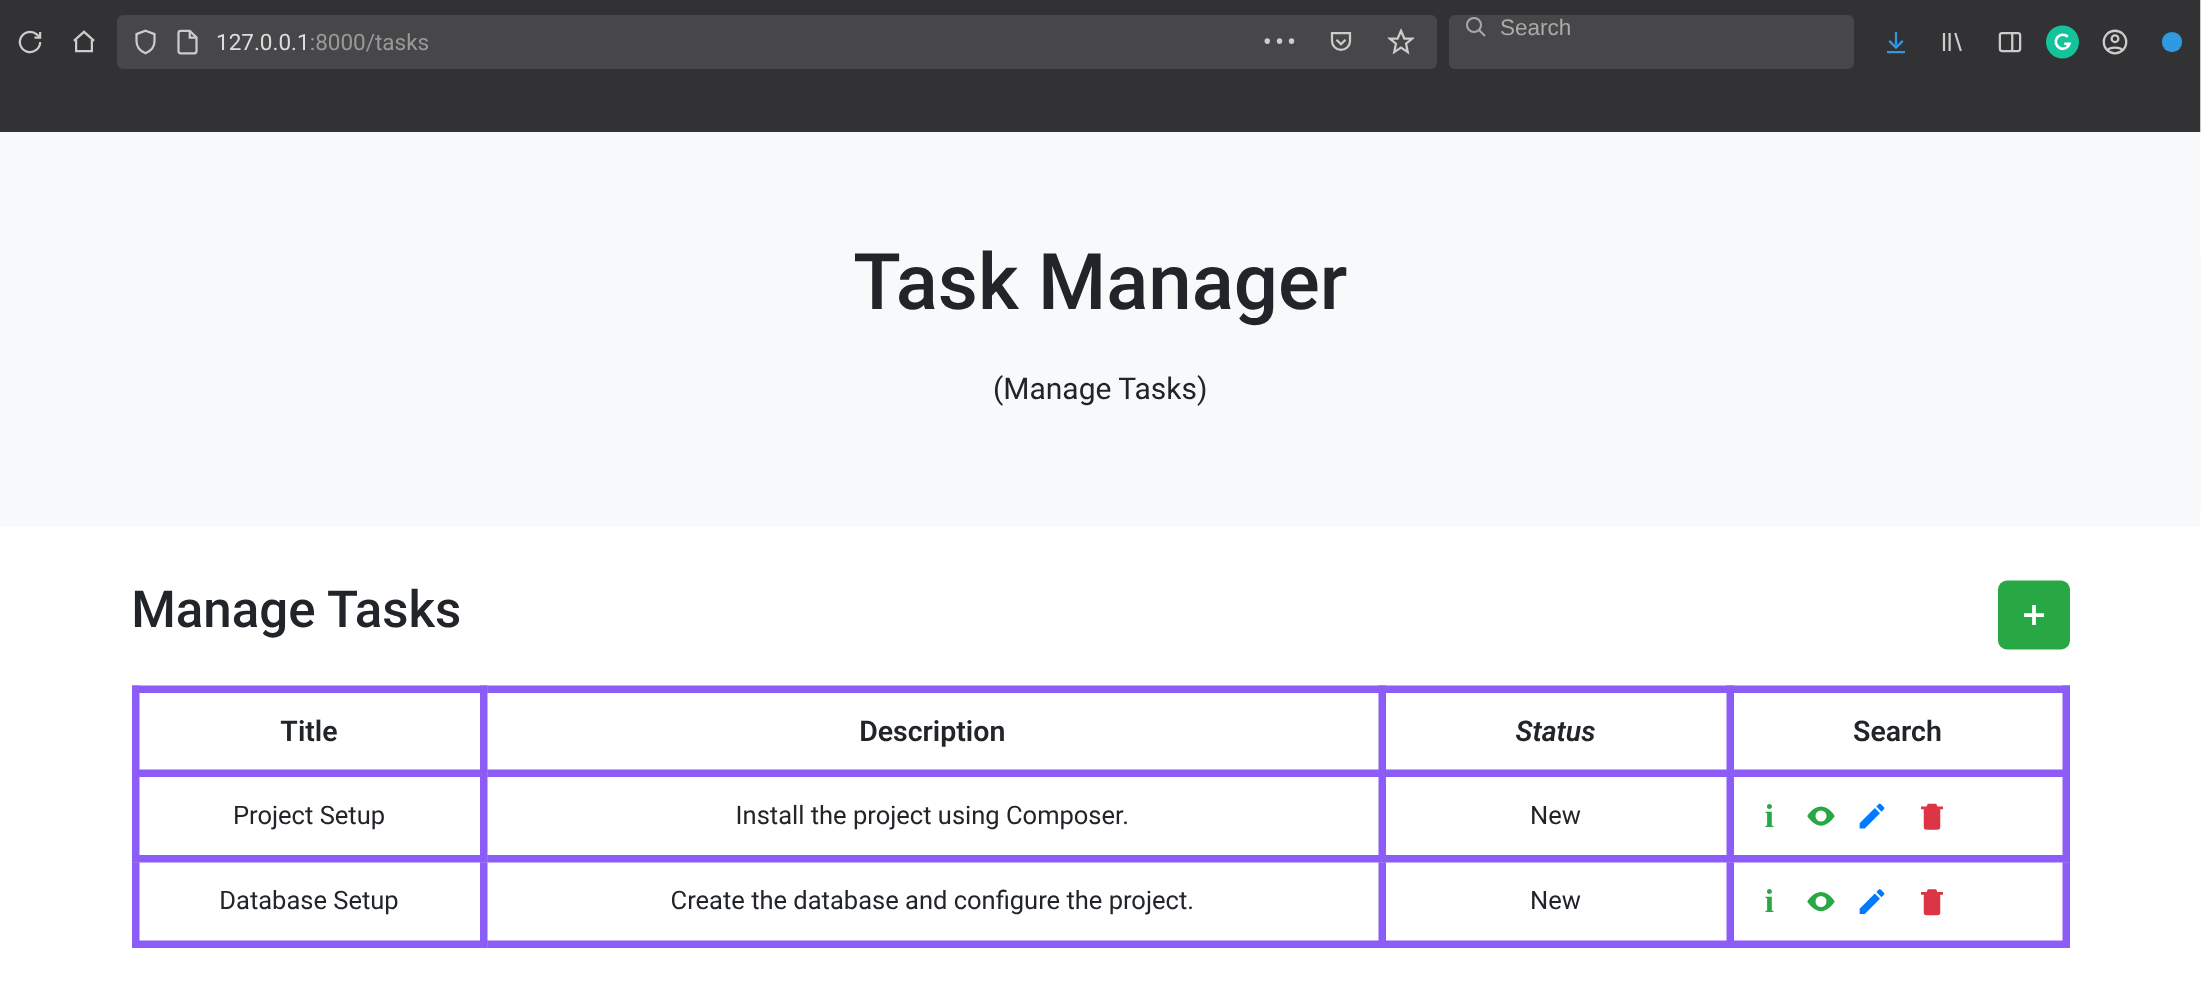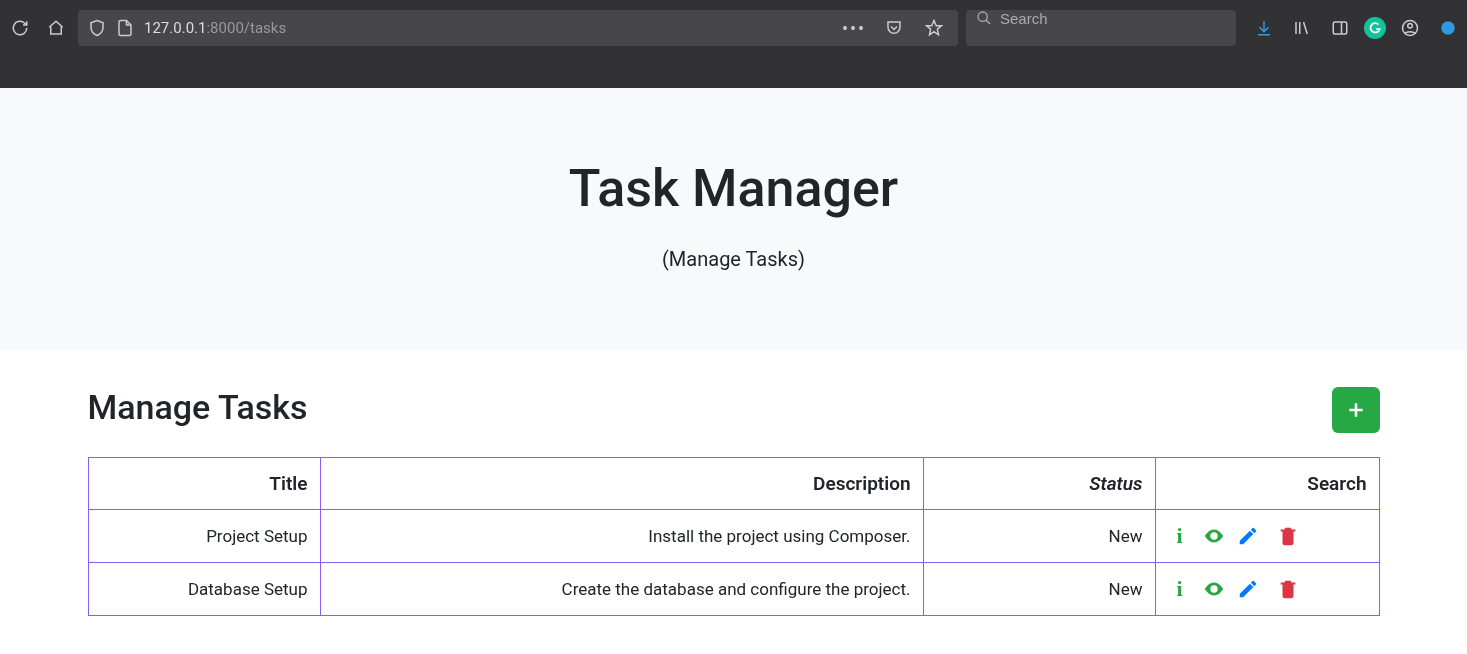--- a/index.html
+++ b/index.html
@@ -130,23 +130,23 @@
   }
   .btn-add svg { width: 20px; height: 20px; stroke: #fff; }
 
   table {
     width: 100%;
     border-collapse: collapse;
     font-size: 17px;
     color: #212529;
   }
   th, td {
-    border: 1px solid #8b5cf6;
+    border: 5px solid #8b5cf6;
     padding: 14px 12px;
-    text-align: right;
+    text-align: center;
     vertical-align: middle;
   }
   th {
     font-weight: 600;
     font-size: 19px;
   }
   .col-title { width: 232px; }
   .col-desc { }
   .col-status { width: 232px; font-style: italic; }
   .col-actions { width: 224px; }

